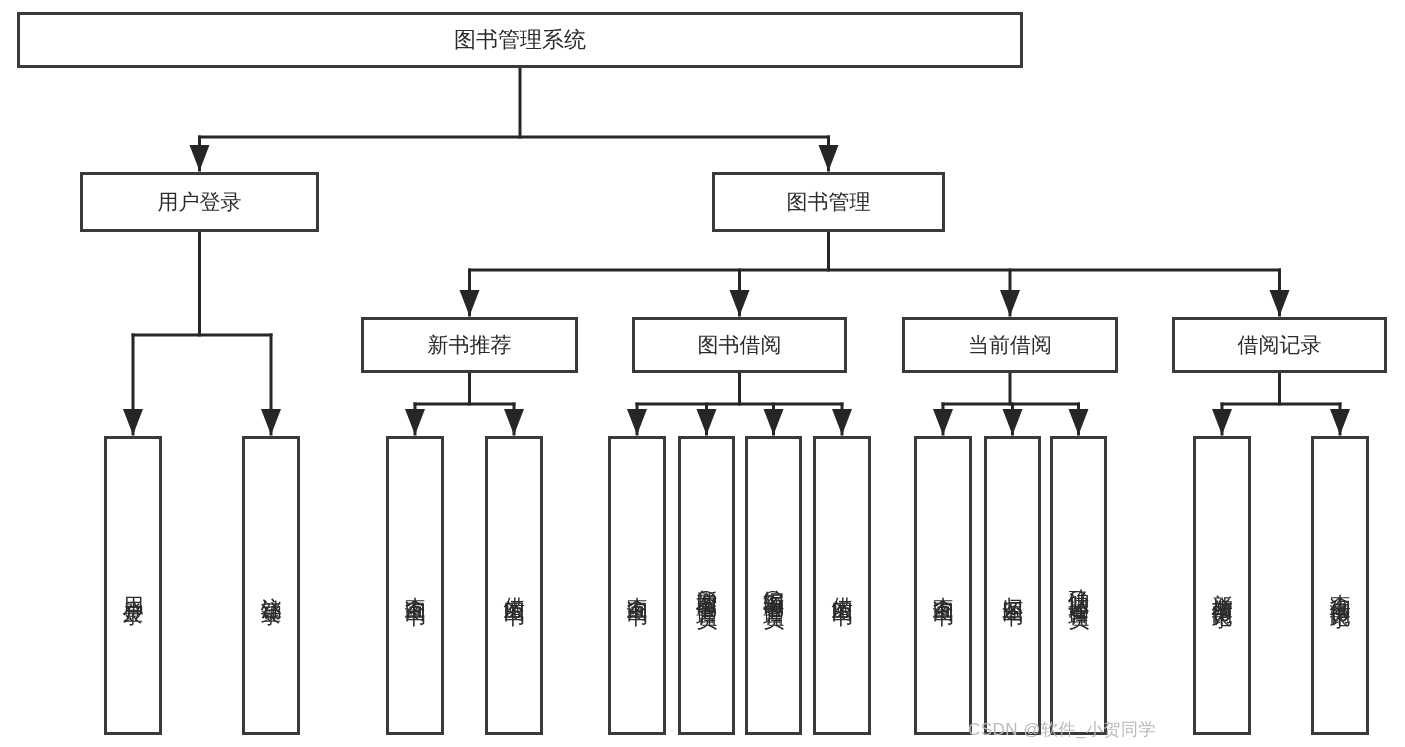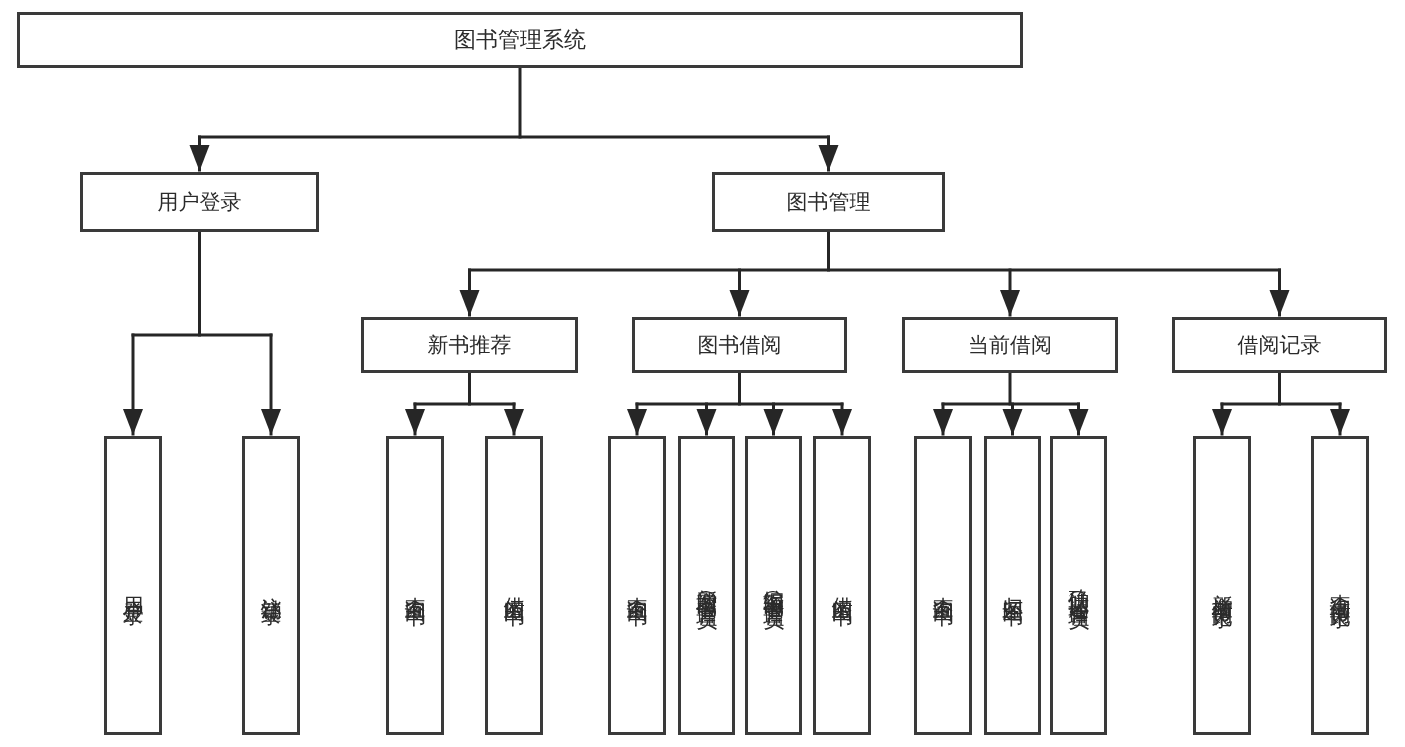--- a/index.html
+++ b/index.html
@@ -214,14 +214,15 @@
         <div class="vlabel">确认归还（管理员）</div>
       </div>
       <div class="vlabel-wrap" style="left: 1193px; top: 436px; width: 58px; height: 299px;">
         <div class="vlabel">新增借阅记录</div>
       </div>
       <div class="vlabel-wrap" style="left: 1311px; top: 436px; width: 58px; height: 299px;">
         <div class="vlabel">查询借阅记录</div>
       </div>
     </div>
 
+  <div class="watermark">CSDN @软件_小贺同学</div>
 
 </div>
 
 </body></html>

